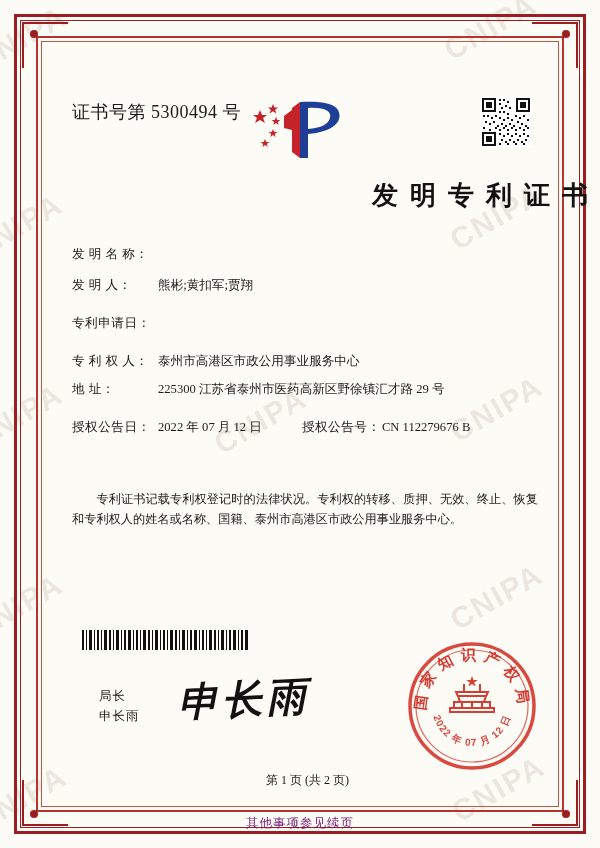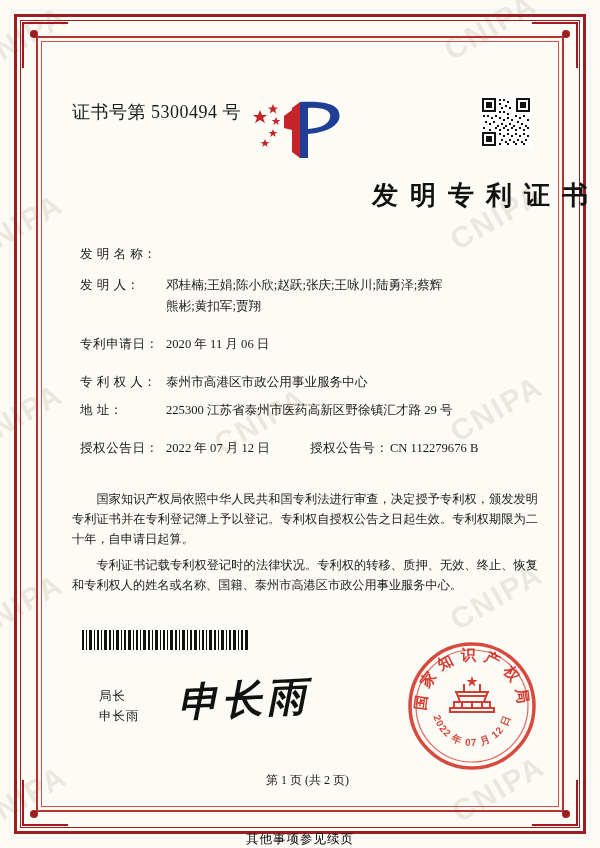--- a/index.html
+++ b/index.html
@@ -146,22 +146,21 @@
     position: absolute;
     left: 72px;
     right: 60px;
     top: 244px;
     font-size: 12.6px;
     line-height: 21px;
   }
   .frow {
     display: flex;
     margin-bottom: 10px;
-    align-items: flex-start;
-    margin-left: 8px;
+    align-items: flex-end;
   }
   .flabel {
     width: 86px;
     flex: 0 0 86px;
     letter-spacing: 0.5px;
     white-space: nowrap;
   }
   .fvalue {
     flex: 1;
   }
@@ -238,25 +237,25 @@
     right: 0;
     top: 772px;
     text-align: center;
     font-size: 12px;
   }
 
   .footer-note {
     position: absolute;
     left: 0;
     right: 0;
-    bottom: 0;
+    bottom: 16px;
     text-align: center;
     font-size: 12.5px;
     letter-spacing: 1px;
-    color: #000000;
+    color: #701a75;
   }
 </style>
 </head>
 <body>
 
 <div class="watermarks">
   <div class="wm" style="left:-30px;  top: 22px;">CNIPA</div>
   <div class="wm" style="left: 440px; top: 10px;">CNIPA</div>
   <div class="wm" style="left:-34px;  top: 210px;">CNIPA</div>
   <div class="wm" style="left: 446px; top: 200px;">CNIPA</div>
@@ -385,29 +384,27 @@
 
   <div class="fields">
 
     <div class="frow">
       <div class="flabel">发 明 名 称：</div>
     </div>
 
     <div class="frow tight">
       <div class="flabel">发 明 人：</div>
       <div class="fvalue">
-        <span class="sub">邓桂楠;王娟;陈小欣;赵跃;张庆;王咏川;陆勇泽;蔡辉</span>
         <span class="sub">熊彬;黄扣军;贾翔</span>
       </div>
     </div>
 
 
     <div class="frow gap-lg">
       <div class="flabel">专利申请日：</div>
-      <div class="fvalue">2020 年 11 月 06 日</div>
     </div>
 
     <div class="frow gap-lg tight">
       <div class="flabel">专 利 权 人：</div>
       <div class="fvalue">
         <span class="sub">泰州市高港区市政公用事业服务中心</span>
       </div>
     </div>
 
     <div class="frow">
@@ -420,21 +417,20 @@
       <div>2022 年 07 月 12 日</div>
       <div class="seg2">
         <div class="flabel">授权公告号：</div>
         <div>CN 112279676 B</div>
       </div>
     </div>
 
   </div>
 
   <div class="paras">
-    <p>国家知识产权局依照中华人民共和国专利法进行审查，决定授予专利权，颁发发明专利证书并在专利登记簿上予以登记。专利权自授权公告之日起生效。专利权期限为二十年，自申请日起算。</p>
     <p>专利证书记载专利权登记时的法律状况。专利权的转移、质押、无效、终止、恢复和专利权人的姓名或名称、国籍、泰州市高港区市政公用事业服务中心。</p>
   </div>
 
   <svg class="barcode" viewBox="0 0 166 20" preserveAspectRatio="none">
     <g fill="#111">
       <rect x="0" y="0" width="2" height="20"></rect>
         <rect x="4" y="0" width="1" height="20"></rect>
       <rect x="7" y="0" width="3" height="20"></rect>
         <rect x="12" y="0" width="1" height="20"></rect>
       <rect x="15" y="0" width="2" height="20"></rect>

